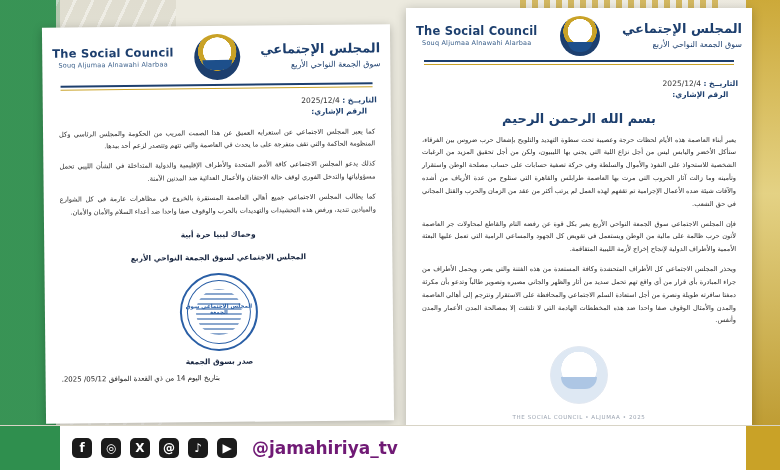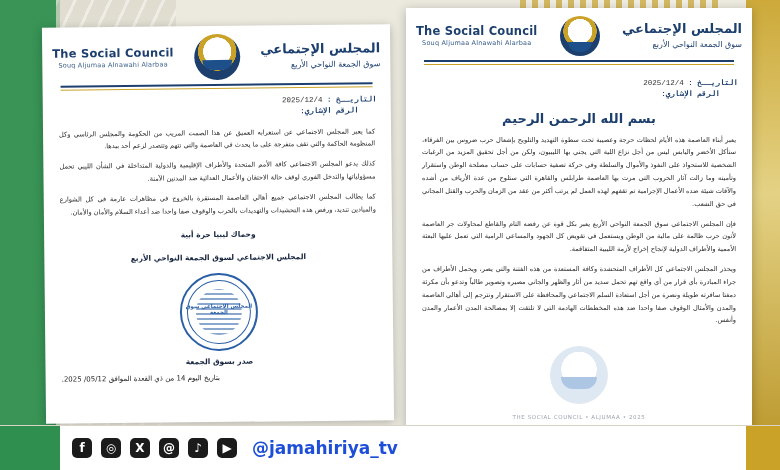--- a/index.html
+++ b/index.html
@@ -57,21 +57,21 @@
     position:absolute;right:0;bottom:0;width:34px;height:44px;background:#c9a227;
   }
   .social-row{
     position:absolute;left:72px;bottom:8px;height:28px;display:flex;align-items:center;gap:9px;
   }
   .social-icon{
     width:20px;height:20px;border-radius:5px;background:#1b1b1b;color:#fff;
     font-size:12px;line-height:20px;text-align:center;font-weight:bold;
   }
   .social-handle{
-    font-size:17px;color:#1d4ed8;font-weight:bold;margin-left:6px;
+    font-size:17px;color:#701a75;font-weight:bold;margin-left:6px;
     font-family:"DejaVu Sans", sans-serif;
   }
 
   
   .doc{
     position:absolute;background:#ffffff;
     box-shadow:0 2px 10px rgba(0,0,0,.25);
     overflow:hidden;
     direction:rtl;
   }
@@ -103,21 +103,21 @@
   }
   .crest.small{width:40px;height:40px;}
 
   .rule{height:2px;background:#1d3f6e;margin:4px 8px 0 8px;}
   .rule.thin{height:1px;background:#c9a227;margin-top:2px;}
 
   .meta{
     display:flex;justify-content:flex-start;gap:0;padding:6px 14px 0 14px;
     font-size:7.5px;color:#333;
   }
-  .meta .box{text-align:center;line-height:1.5;font-family:Liberation Mono, monospace;}
+  .meta .box{text-align:center;line-height:1.5;}
   .meta .box .lbl{color:#1d3f6e;font-weight:bold;}
 
   .doc-title{
     text-align:center;margin-top:10px;padding:0 18px;
     font-size:10px;font-weight:bold;color:#14223d;line-height:1.6;
   }
   .basmala{
     text-align:center;font-size:13px;color:#1d3f6e;margin-top:8px;font-weight:bold;
   }
   .body-text{

